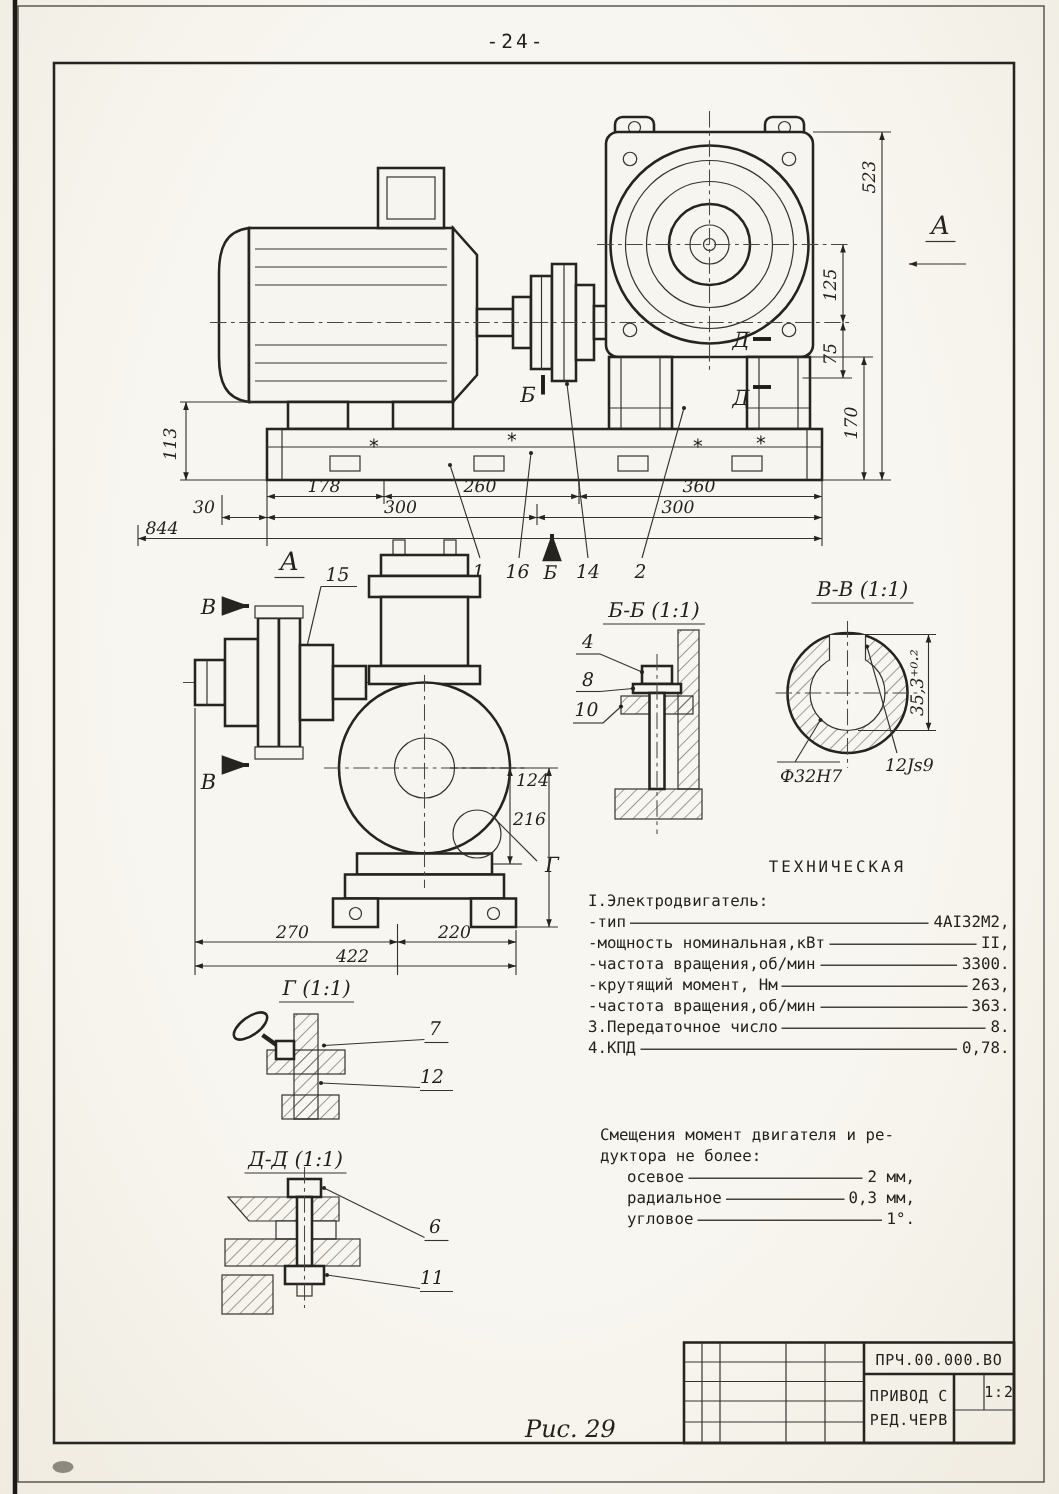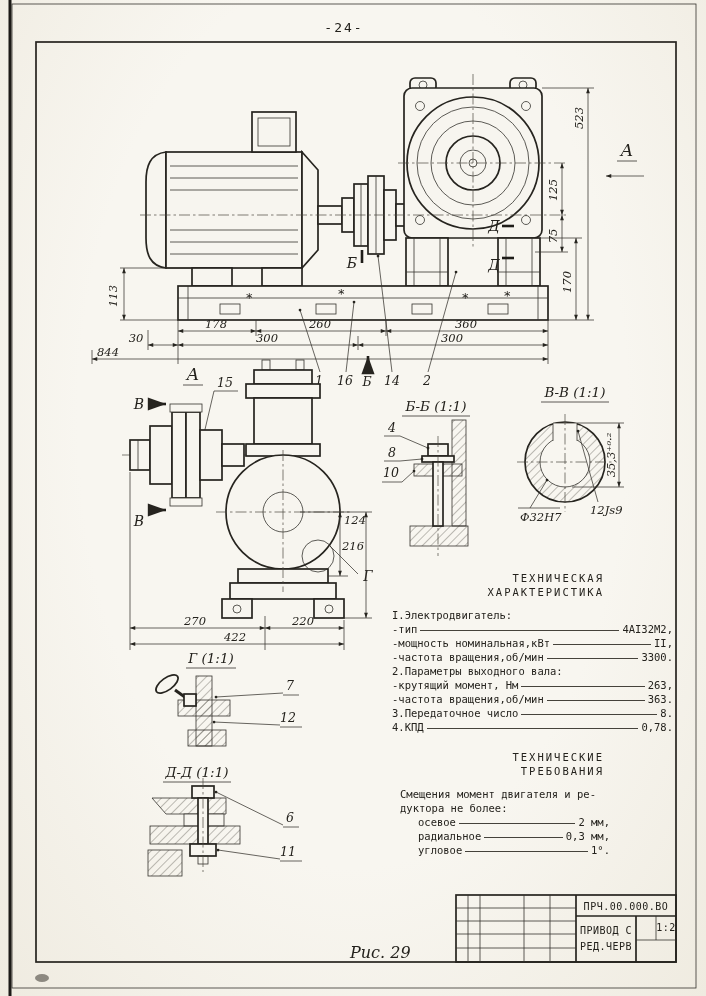--- a/index.html
+++ b/index.html
@@ -386,21 +386,20 @@
     <text class="tb" x="606" y="950" text-anchor="middle">РЕД.ЧЕРВ</text>
     <text class="tb" x="666" y="931" text-anchor="middle">1:2</text>
   </g>
 
   <text class="fig" x="350" y="958">Рис. 29</text>
 </svg>
 
 <div class="txtblock" style="left:392px; top:571px; width:281px;">
   <div class="tb-title" style="width:212px;">
     <div>ТЕХНИЧЕСКАЯ</div>
-    <div>ХАРАКТЕРИСТИКА</div>
   </div>
   <div class="row">
         <span>I.Электродвигатель:</span>
       </div>
   <div class="row">
         <span>-тип</span>
         <span class="fill"></span>
         <span>4АI32М2</span>
         <span>,</span>
       </div>
@@ -410,23 +409,20 @@
         <span>II</span>
         <span>,</span>
       </div>
   <div class="row">
         <span>-частота вращения,об/мин</span>
         <span class="fill"></span>
         <span>3300</span>
         <span>.</span>
       </div>
   <div class="row">
-        <span>2.Параметры выходного вала:</span>
-      </div>
-  <div class="row">
         <span>-крутящий момент, Нм</span>
         <span class="fill"></span>
         <span>263</span>
         <span>,</span>
       </div>
   <div class="row">
         <span>-частота вращения,об/мин</span>
         <span class="fill"></span>
         <span>363</span>
         <span>.</span>
@@ -439,24 +435,20 @@
       </div>
   <div class="row">
         <span>4.КПД</span>
         <span class="fill"></span>
         <span>0,78</span>
         <span>.</span>
       </div>
 </div>
 
 <div class="txtblock" style="left:392px; top:750px; width:278px;">
-  <div class="tb-title" style="width:212px;">
-    <div>ТЕХНИЧЕСКИЕ</div>
-    <div>ТРЕБОВАНИЯ</div>
-  </div>
   <div class="intro">Смещения момент двигателя и ре-</div>
   <div class="intro">дуктора не более:</div>
   <div class="row ind" style="width:218px;">
         <span>осевое</span>
         <span class="fill"></span>
         <span>2 мм</span>
         <span>,</span>
       </div>
   <div class="row ind" style="width:218px;">
         <span>радиальное</span>

